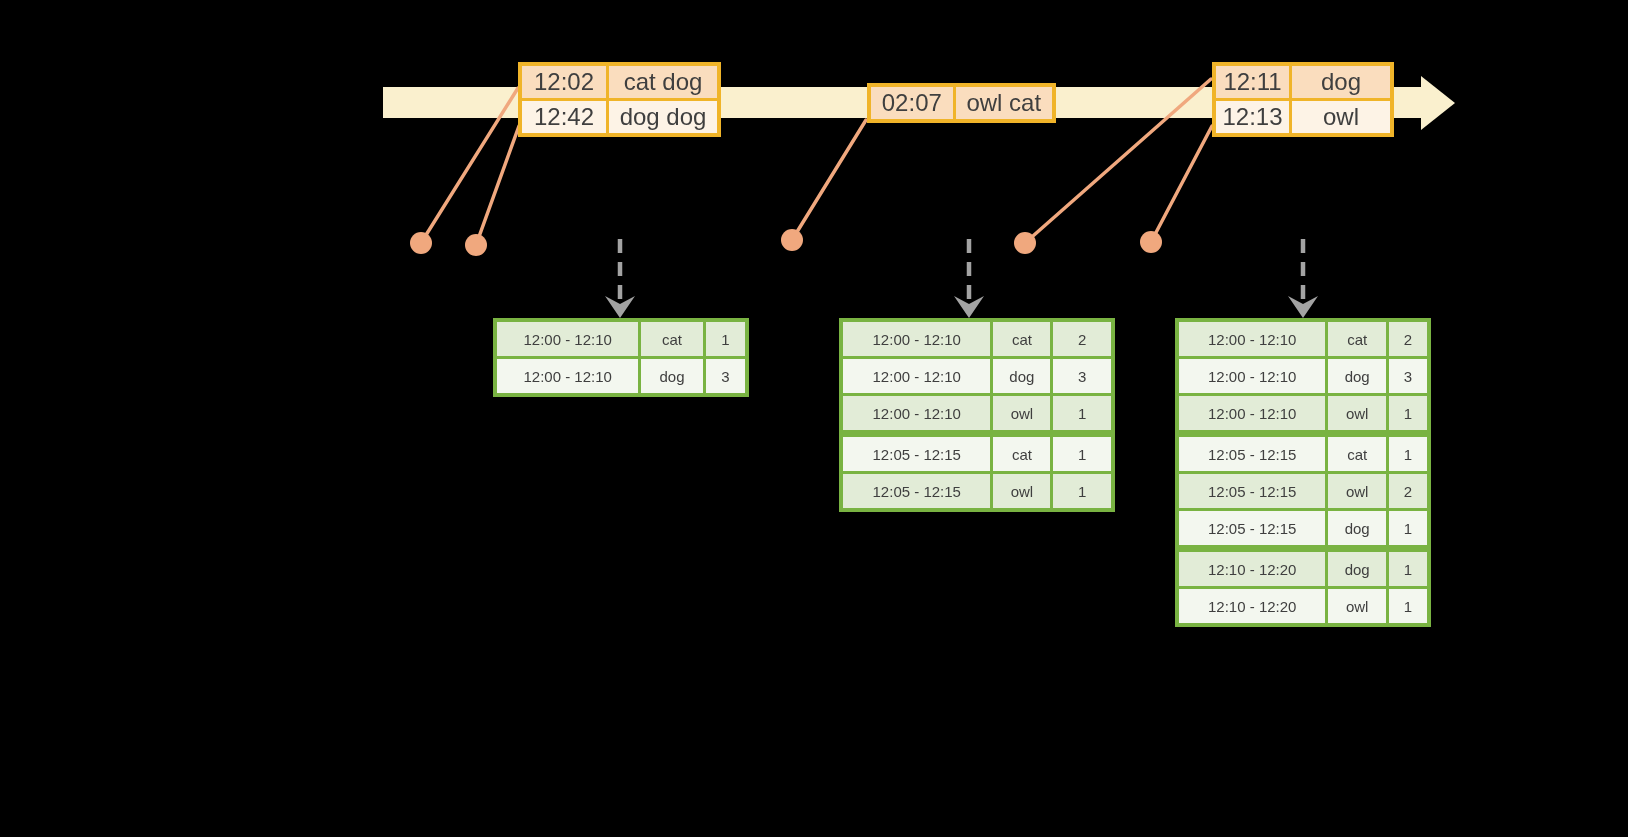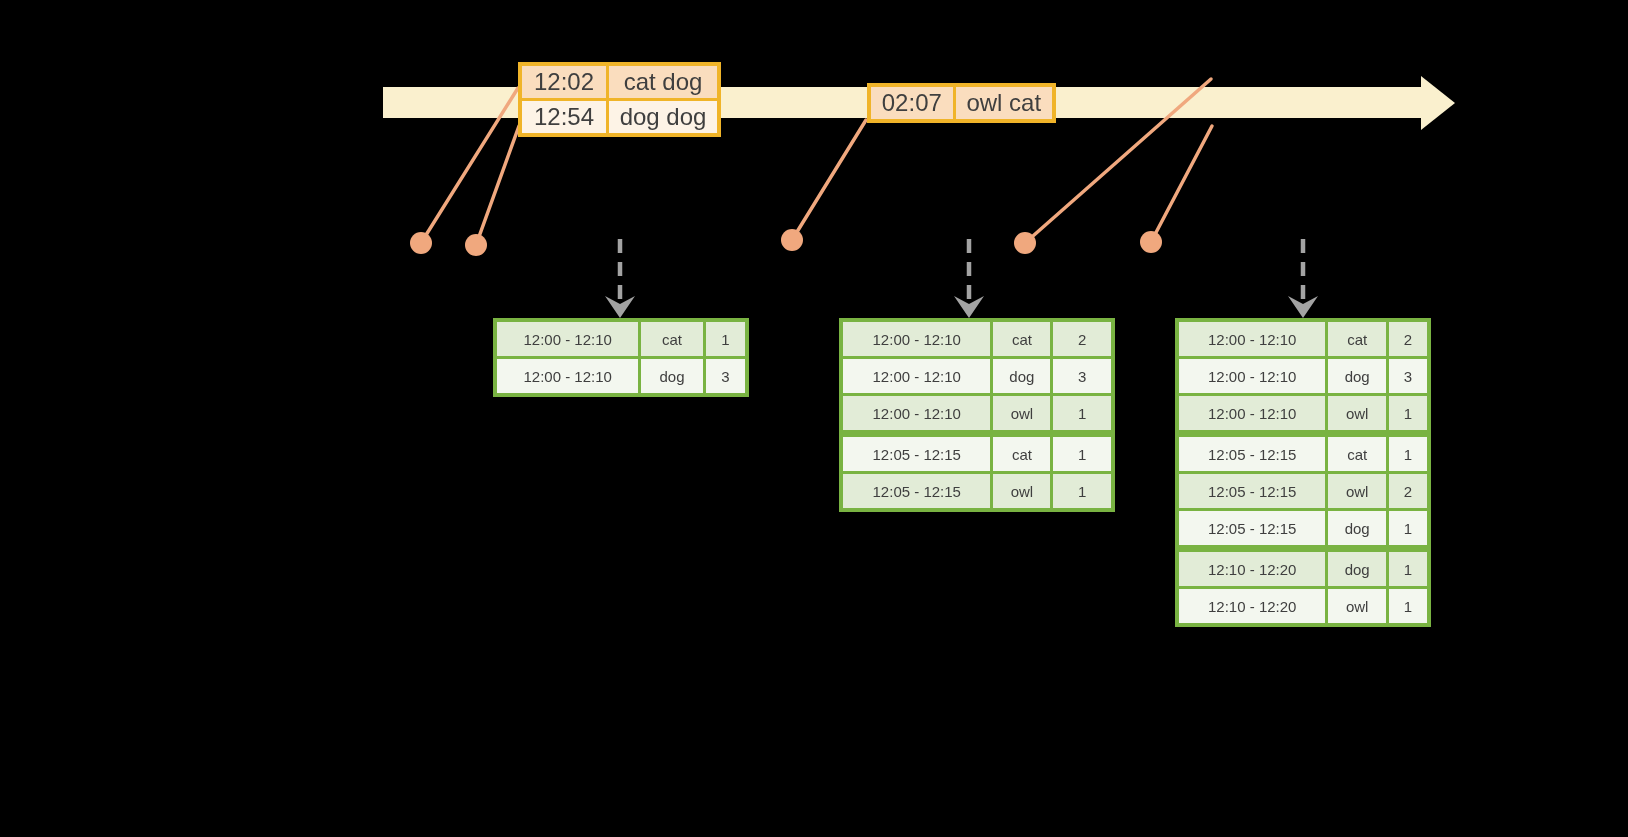--- a/index.html
+++ b/index.html
@@ -110,37 +110,53 @@
     <colgroup>
         <col>
         <col>
       </colgroup>
       <tbody>
         <tr>
           <td>12:02</td>
           <td>cat dog</td>
         </tr>
         <tr>
-          <td>12:54</td>
+          <td>12:42</td>
           <td>dog dog</td>
         </tr>
       </tbody>
   </table>
   <table id="event-table-2" class="event-table">
     <colgroup>
         <col>
         <col>
       </colgroup>
       <tbody>
         <tr>
           <td>02:07</td>
           <td>owl cat</td>
         </tr>
       </tbody>
   </table>
+  <table id="event-table-3" class="event-table">
+    <colgroup>
+        <col>
+        <col>
+      </colgroup>
+      <tbody>
+        <tr>
+          <td>12:11</td>
+          <td>dog</td>
+        </tr>
+        <tr>
+          <td>12:13</td>
+          <td>owl</td>
+        </tr>
+      </tbody>
+  </table>
 
   <table id="result-table-1" class="result-table">
     <colgroup>
         <col>
         <col>
         <col>
       </colgroup>
       <tbody>
         <tr>
           <td>12:00 - 12:10</td>

